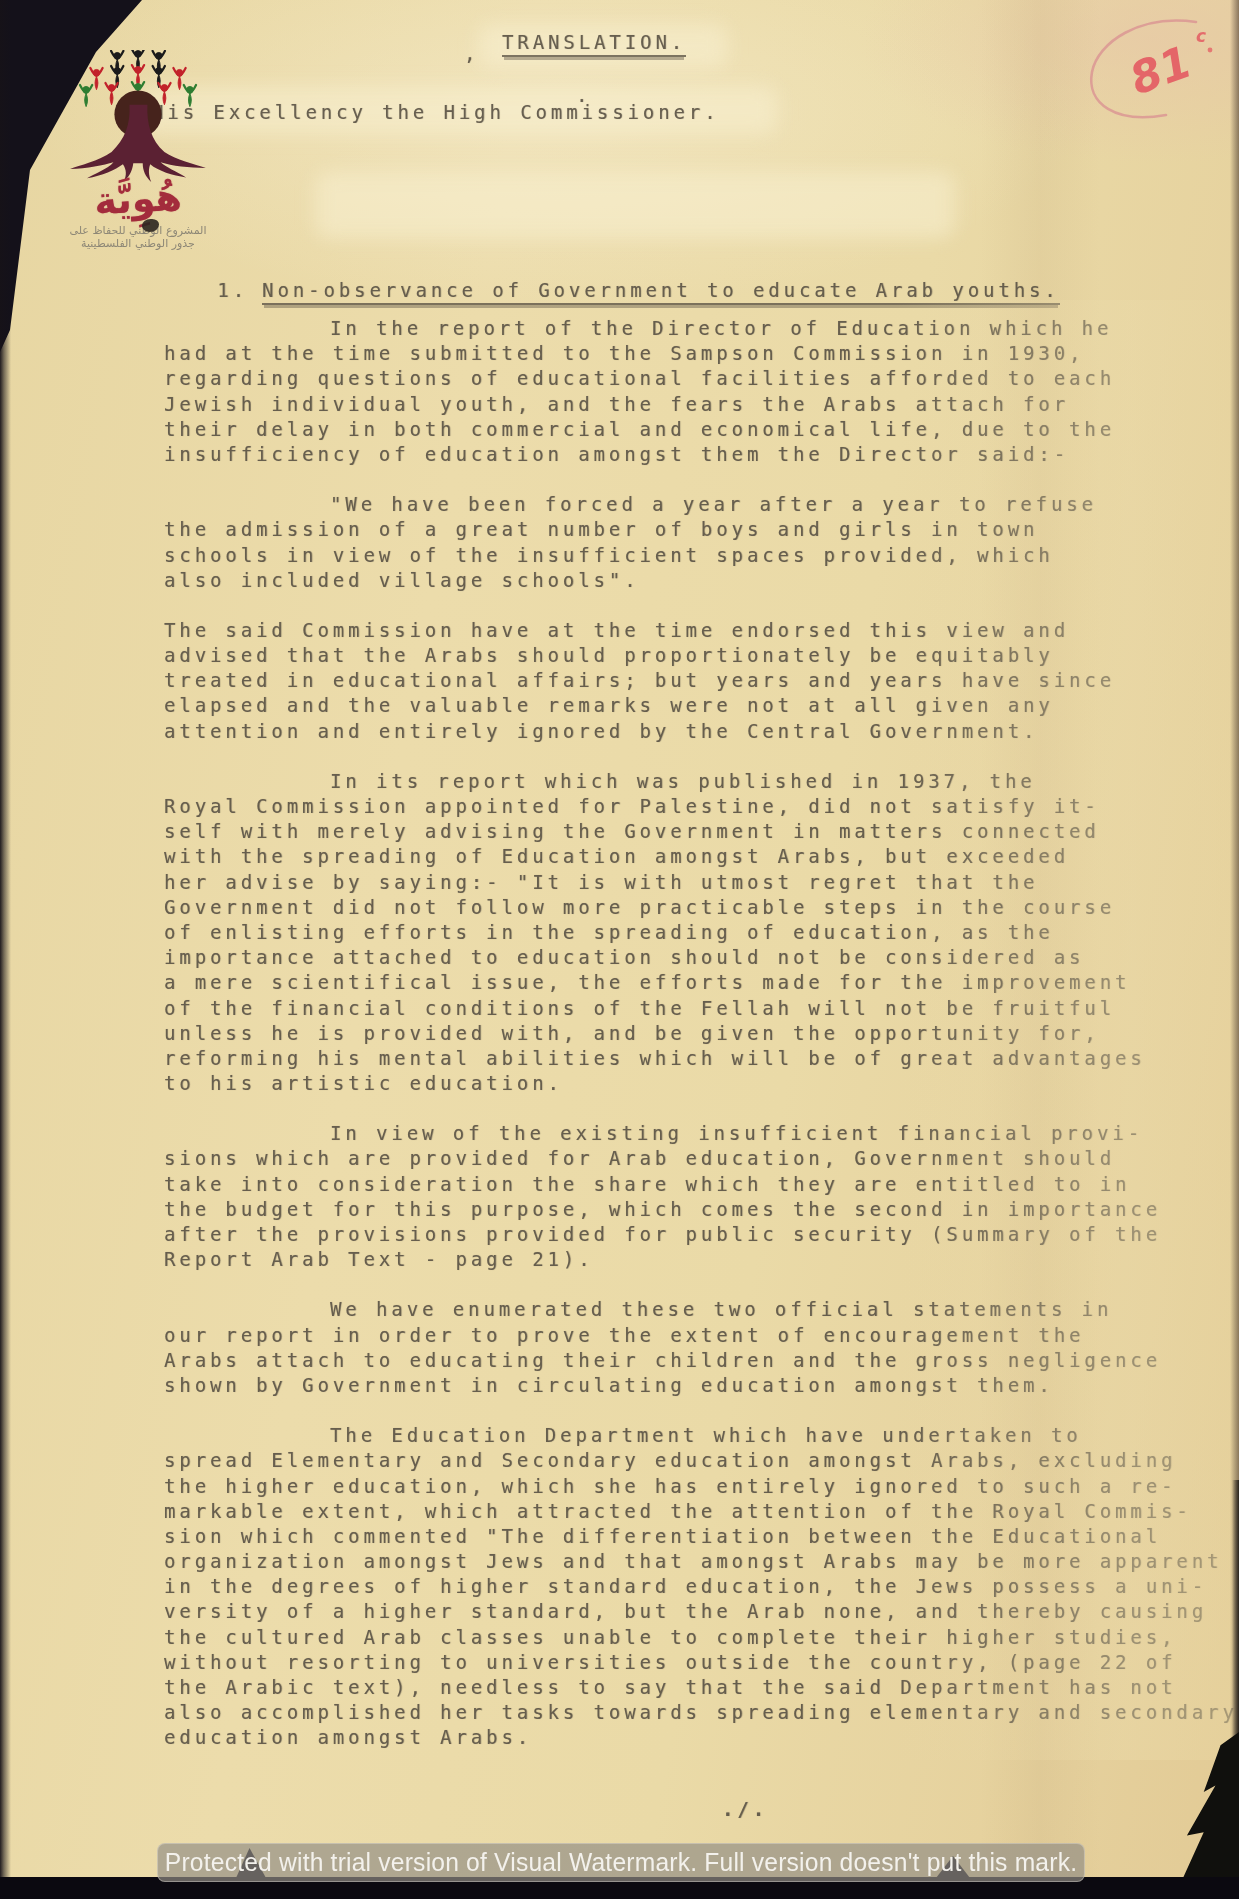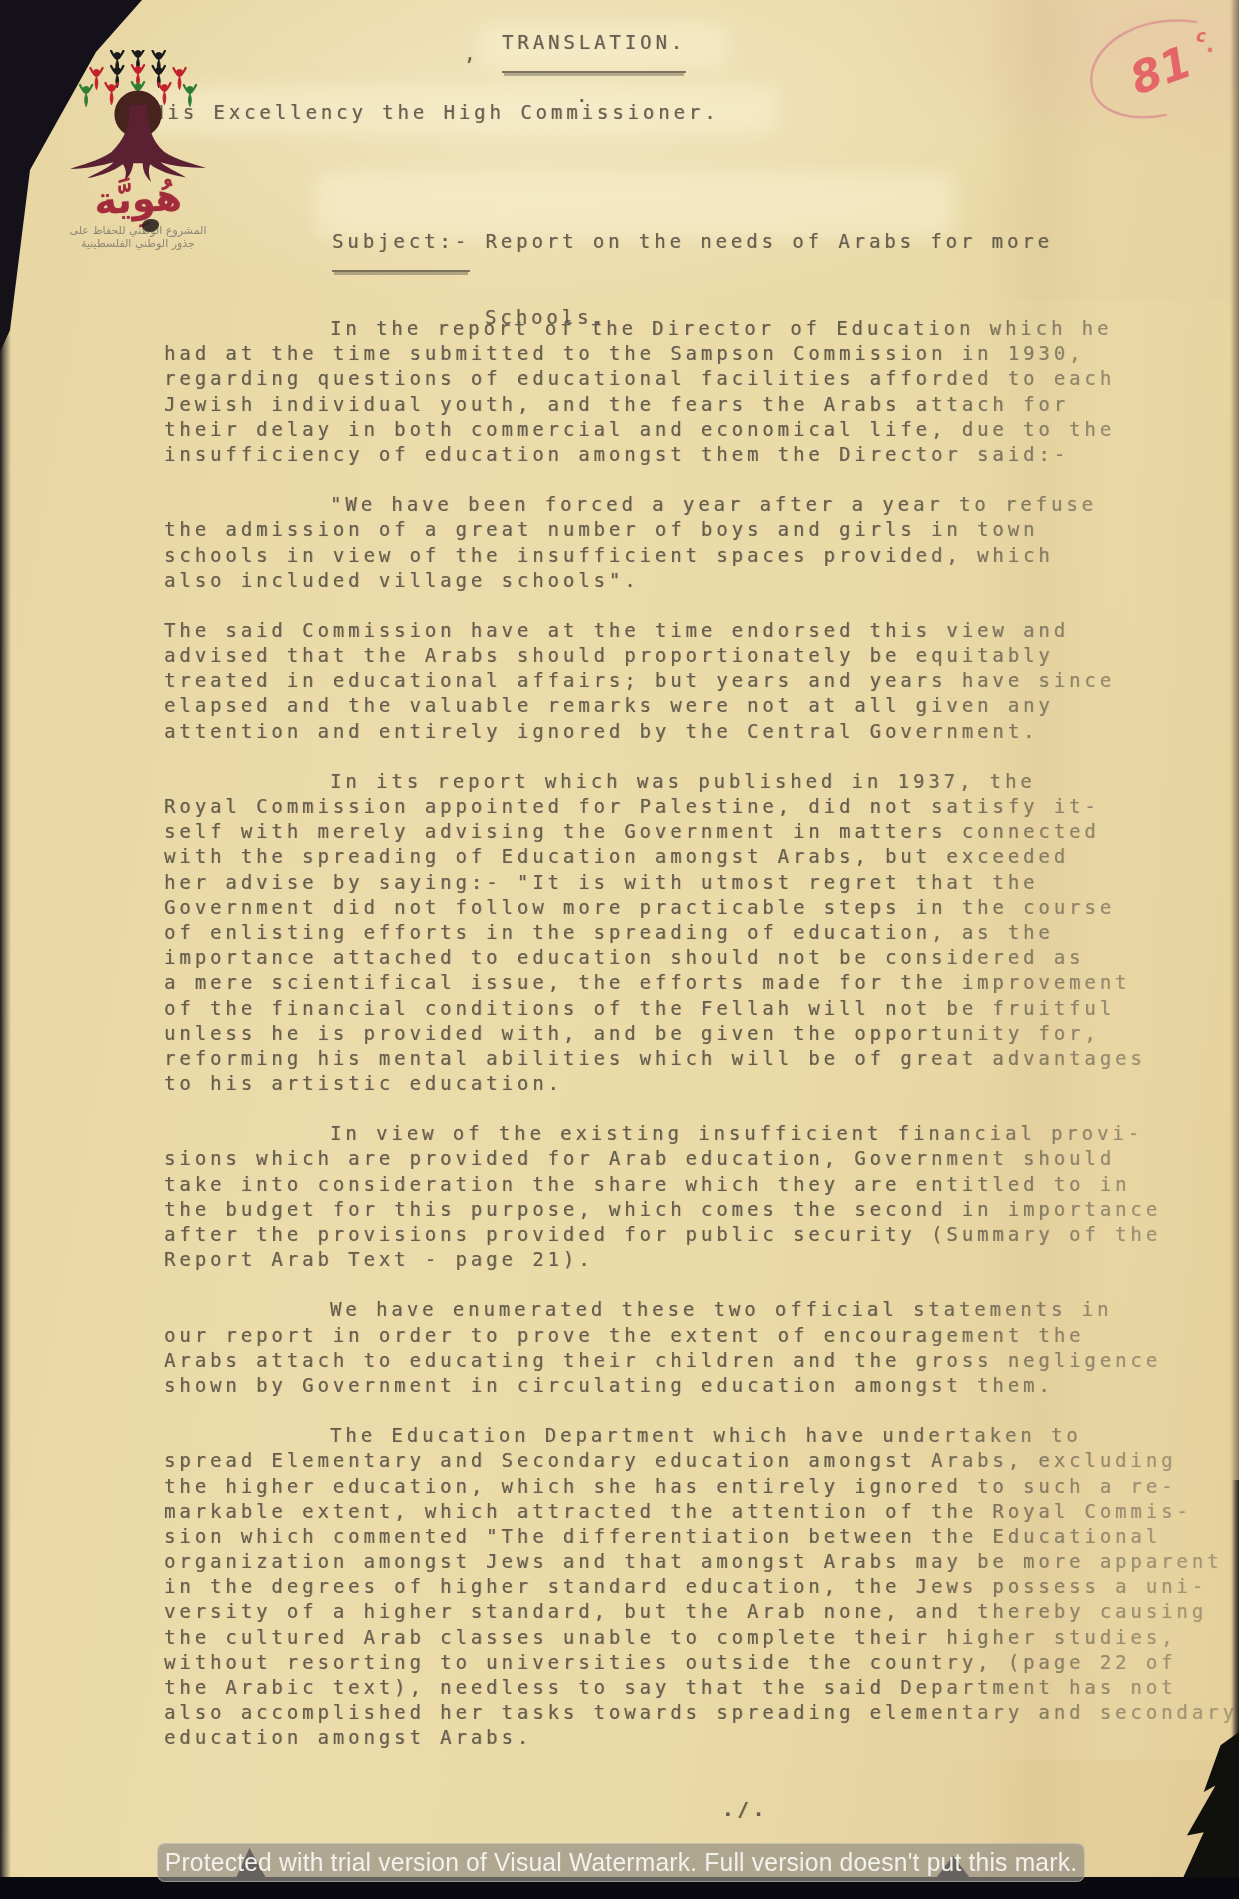--- a/index.html
+++ b/index.html
@@ -49,21 +49,21 @@
     position:absolute; right:0; top:1480px; width:7px; height:270px;
     background:linear-gradient(270deg, rgba(25,22,20,.85), rgba(25,22,20,0));
   }
   .blob { position:absolute; left:142px; top:219px; width:17px; height:13px; background:#2c2620; border-radius:50% 40% 55% 45%; opacity:.9; }
   
   .tw {
     position:absolute; color:#5d5547; font-size:19px; letter-spacing:3.9px;
     white-space:pre; text-shadow:0.6px 0 0.8px rgba(93,85,71,.5);
     opacity:.93;
   }
-  .u { border-bottom:2px solid rgba(93,85,71,.85); padding-bottom:18px;
+  .u { border-bottom:2px solid rgba(93,85,71,.85); padding-bottom:2px;
        box-shadow:0 5px 0 -2px rgba(93,85,71,.45); }
   .doc-title { left:502px; top:31px; }
   .stray-comma { left:464px; top:42px; }
   .stray-dot { left:576px; top:84px; }
   .salutation { left:152px; top:101px; }
   .subject { left:332px; top:179px; line-height:25.2px; }
   .subject .line2 { padding-left:153px; }
   .section-heading { left:156px; top:257px; }
   .sec-num { margin-right:14px; }
   .body-text { left:164px; top:316px; width:1075px; line-height:25.2px; }
@@ -108,25 +108,24 @@
   <div class="light-band band-salut"></div>
   <div class="light-band band-subject"></div>
   <div class="streak"></div>
 
   <div class="tw doc-title u">TRANSLATION.</div>
   <div class="tw stray-comma">,</div>
   <div class="tw stray-dot">.</div>
 
   <div class="tw salutation">His Excellency the High Commissioner.</div>
 
-  <div class="tw subject">
-    <div class="line1"><span class="u">Subject:-</span><span> Report on the needs of Arabs for more</span></div>
-    <div class="line2">Schools.</div>
+
+  <div class="tw section-heading">
+    <span class="sec-num">1.</span><span class="u">Non-observance of Government to educate Arab youths.</span>
   </div>
-
 
   <div class="tw body-text"><div class="para indent"><div class="line">In the report of the Director of Education which he</div><div class="line">had at the time submitted to the Sampson Commission in 1930,</div><div class="line">regarding questions of educational facilities afforded to each</div><div class="line">Jewish individual youth, and the fears the Arabs attach for</div><div class="line">their delay in both commercial and economical life, due to the</div><div class="line">insufficiency of education amongst them the Director said:-</div></div><div class="para indent"><div class="line">"We have been forced a year after a year to refuse</div><div class="line">the admission of a great number of boys and girls in town</div><div class="line">schools in view of the insufficient spaces provided, which</div><div class="line">also included village schools".</div></div><div class="para"><div class="line">The said Commission have at the time endorsed this view and</div><div class="line">advised that the Arabs should proportionately be equitably</div><div class="line">treated in educational affairs; but years and years have since</div><div class="line">elapsed and the valuable remarks were not at all given any</div><div class="line">attention and entirely ignored by the Central Government.</div></div><div class="para indent"><div class="line">In its report which was published in 1937, the</div><div class="line">Royal Commission appointed for Palestine, did not satisfy it-</div><div class="line">self with merely advising the Government in matters connected</div><div class="line">with the spreading of Education amongst Arabs, but exceeded</div><div class="line">her advise by saying:- "It is with utmost regret that the</div><div class="line">Government did not follow more practicable steps in the course</div><div class="line">of enlisting efforts in the spreading of education, as the</div><div class="line">importance attached to education should not be considered as</div><div class="line">a mere scientifical issue, the efforts made for the improvement</div><div class="line">of the financial conditions of the Fellah will not be fruitful</div><div class="line">unless he is provided with, and be given the opportunity for,</div><div class="line">reforming his mental abilities which will be of great advantages</div><div class="line">to his artistic education.</div></div><div class="para indent"><div class="line">In view of the existing insufficient financial provi-</div><div class="line">sions which are provided for Arab education, Government should</div><div class="line">take into consideration the share which they are entitled to in</div><div class="line">the budget for this purpose, which comes the second in importance</div><div class="line">after the provisions provided for public security (Summary of the</div><div class="line">Report Arab Text - page 21).</div></div><div class="para indent"><div class="line">We have enumerated these two official statements in</div><div class="line">our report in order to prove the extent of encouragement the</div><div class="line">Arabs attach to educating their children and the gross negligence</div><div class="line">shown by Government in circulating education amongst them.</div></div><div class="para indent"><div class="line">The Education Department which have undertaken to</div><div class="line">spread Elementary and Secondary education amongst Arabs, excluding</div><div class="line">the higher education, which she has entirely ignored to such a re-</div><div class="line">markable extent, which attracted the attention of the Royal Commis-</div><div class="line">sion which commented "The differentiation between the Educational</div><div class="line">organization amongst Jews and that amongst Arabs may be more apparent</div><div class="line">in the degrees of higher standard education, the Jews possess a uni-</div><div class="line">versity of a higher standard, but the Arab none, and thereby causing</div><div class="line">the cultured Arab classes unable to complete their higher studies,</div><div class="line">without resorting to universities outside the country, (page 22 of</div><div class="line">the Arabic text), needless to say that the said Department has not</div><div class="line">also accomplished her tasks towards spreading elementary and secondary</div><div class="line">education amongst Arabs.</div></div></div>
   <div class="fade-overlay"></div>
 
   <div class="tw continuation">./.</div>
 
   <svg class="stamp" viewBox="0 0 160 118">
     <path d="M118,10 C62,2 20,30 14,60 C8,92 38,112 88,103" fill="none" stroke="#d98f92" stroke-width="2.6" opacity="0.75" stroke-linecap="round"></path>
     <text x="52" y="78" font-family="DejaVu Sans, sans-serif" font-size="44" font-style="italic" font-weight="bold" fill="#e4545e" opacity="0.85" transform="rotate(-20 70 60)">81</text>
     <text x="118" y="30" font-family="DejaVu Sans, sans-serif" font-size="17" font-style="italic" font-weight="bold" fill="#e4545e" opacity="0.8">c</text>

